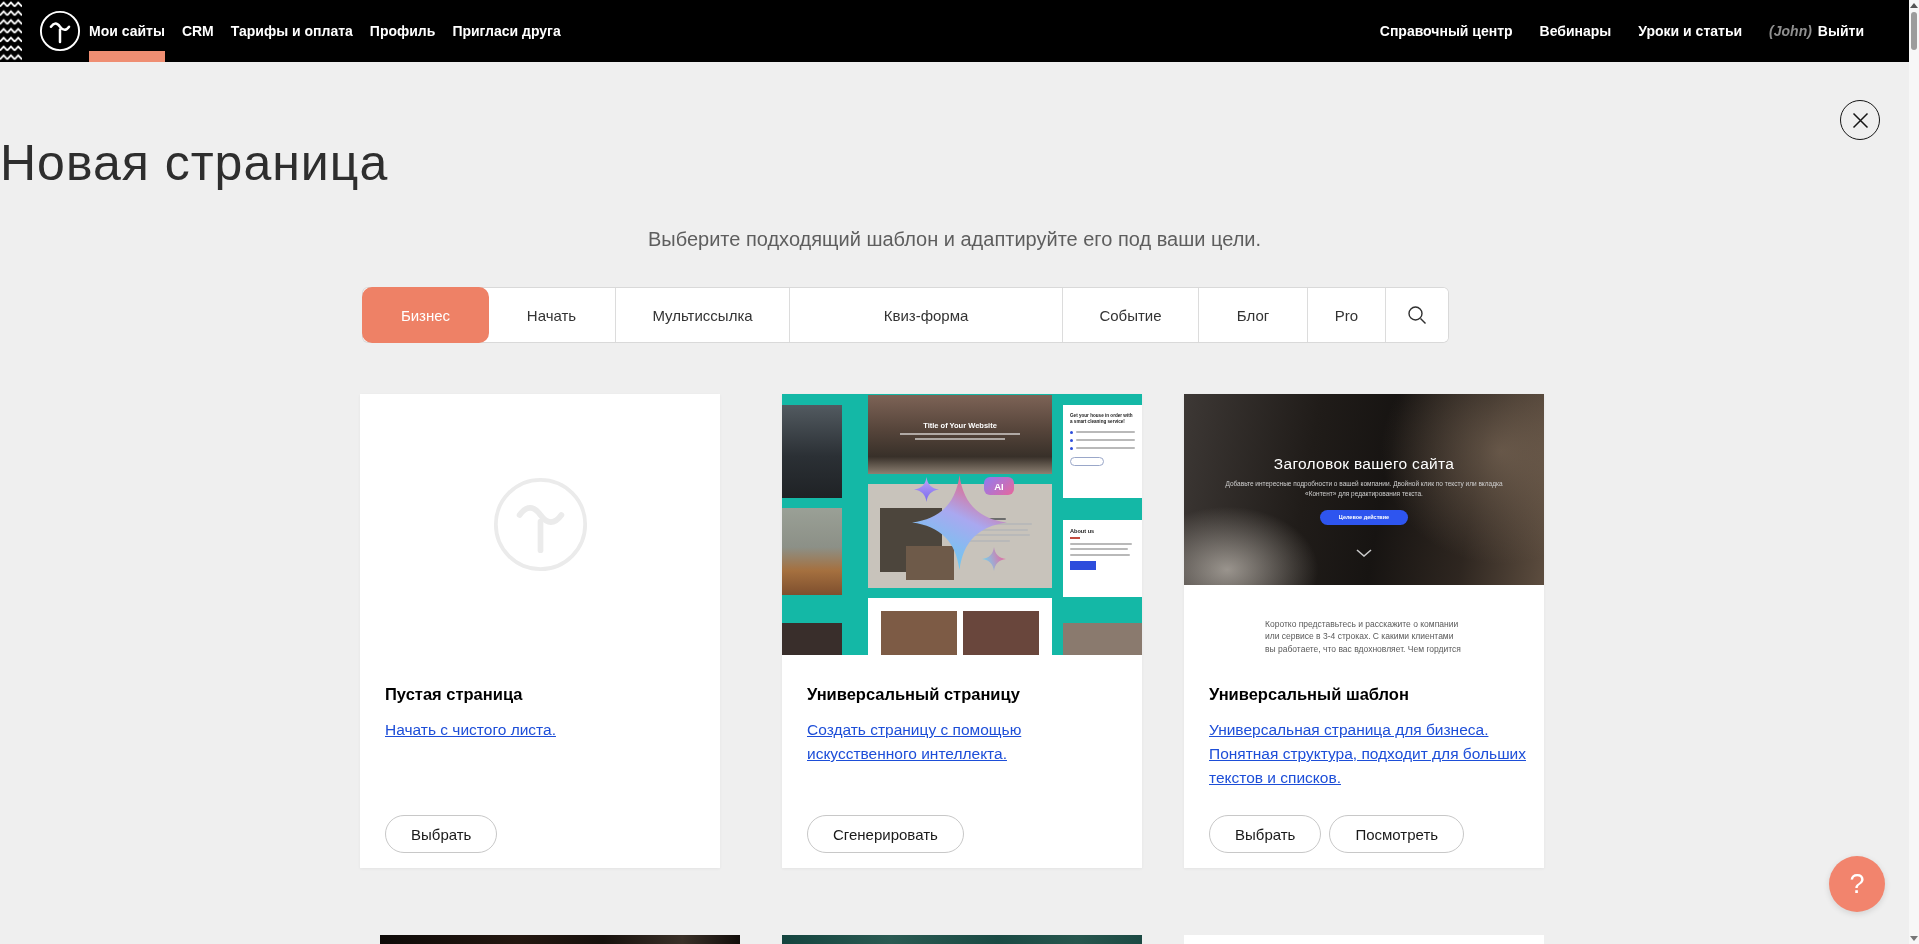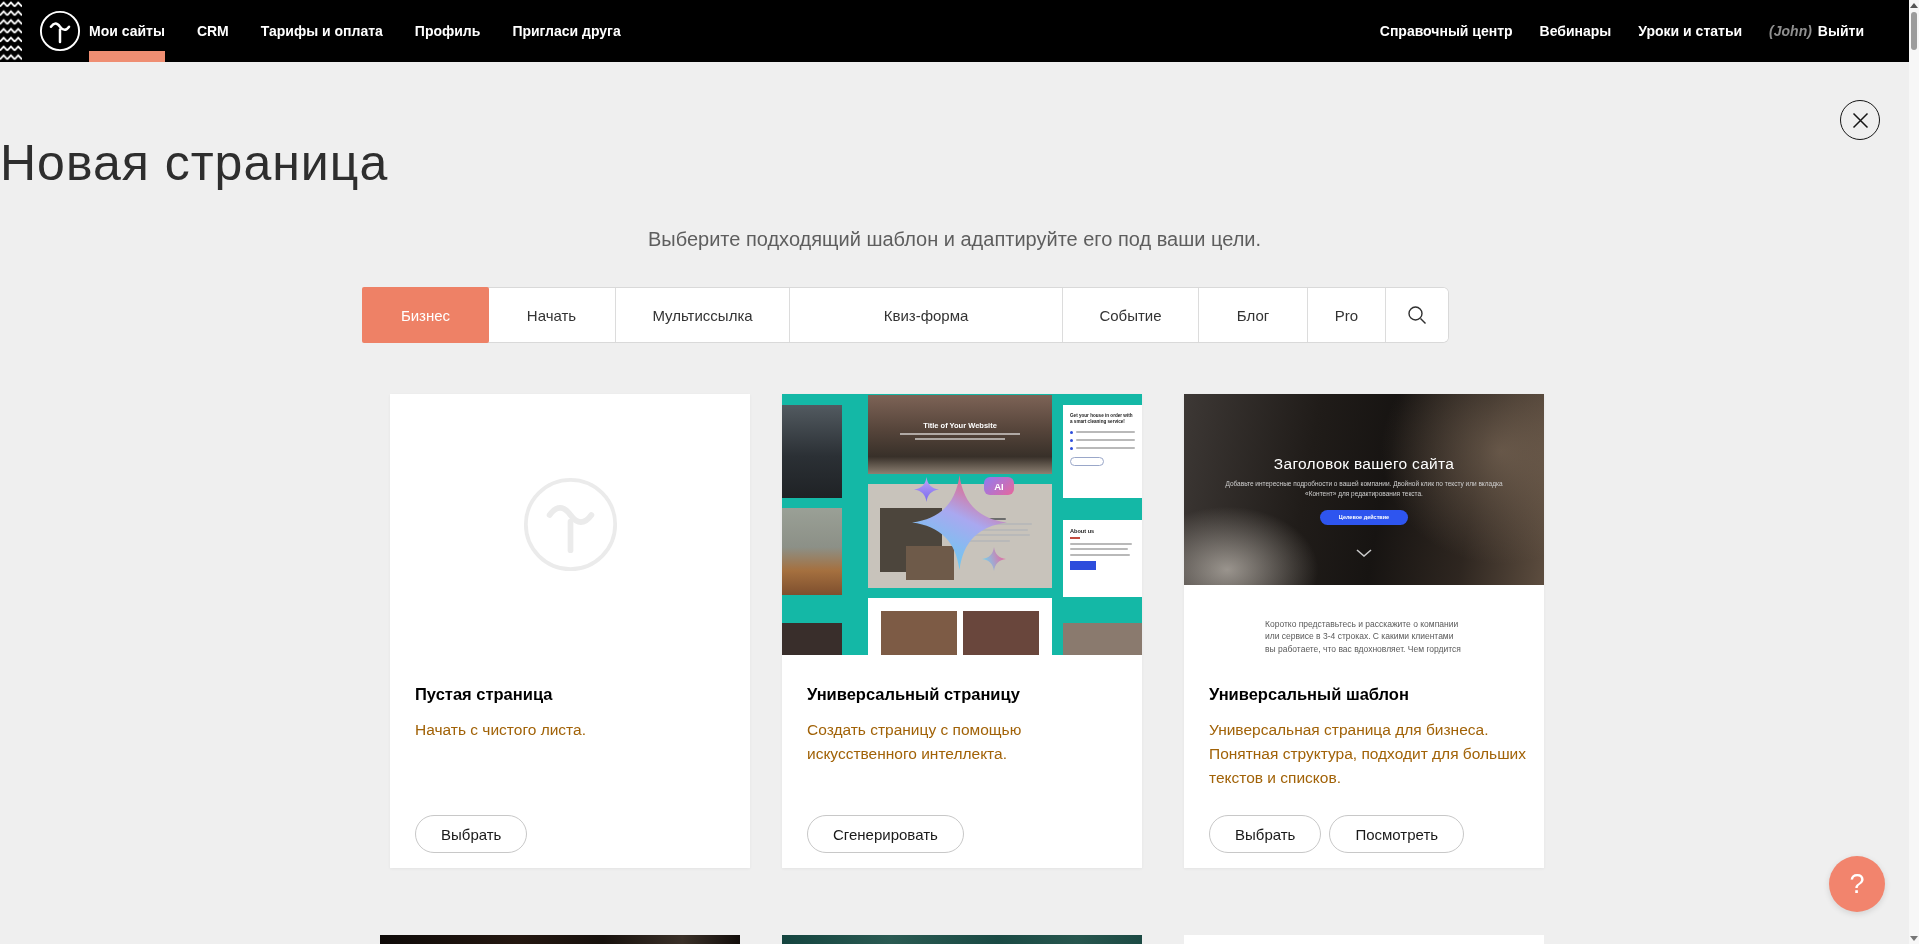--- a/index.html
+++ b/index.html
@@ -3,21 +3,21 @@
 <meta charset="utf-8">
 <style>
   * { margin:0; padding:0; box-sizing:border-box; }
   html,body { width:1919px; height:944px; overflow:hidden; }
   body { font-family:"Liberation Sans", sans-serif; background:#efefef; position:relative; }
 
   
   .topbar { position:absolute; left:0; top:0; width:1909px; height:62px; background:#000; }
   .zigzag { position:absolute; left:0; top:0; }
   .logo { position:absolute; left:39px; top:10px; width:42px; height:42px; }
-  .nav-left { position:absolute; left:89px; top:0; height:62px; display:flex; gap:32px; }
+  .nav-left { position:absolute; left:89px; top:0; height:62px; display:flex; gap:17px; }
   .nav-right { position:absolute; right:45px; top:0; height:62px; display:flex; gap:27px; align-items:center; }
   .nav-item { position:relative; height:62px; display:flex; align-items:center; color:#fff;
               font-size:14px; font-weight:700; cursor:pointer; white-space:nowrap; }
   .nav-item .underline { position:absolute; left:0; right:0; bottom:0; height:11px; background:#ef8e72; }
   .nav-user { color:#8f8f8f; font-size:14px; font-weight:700;font-style:italic; }
   .nav-logout { color:#fff; font-size:14px; font-weight:700; margin-left:6px; cursor:pointer; }
 
   
   .page-title { position:absolute; left:0; right:10px; top:134px; 
                 font-size:50px; font-weight:200; letter-spacing:1px; color:#2e2e2e; }
@@ -33,30 +33,30 @@
               display:flex; align-items:center; justify-content:center; cursor:pointer;
               box-shadow:0 2px 6px rgba(0,0,0,.12); }
 
   
   .tabbar { position:absolute; left:363px; top:288px; height:54px; display:flex;
             border-radius:5px; background:#fff; box-shadow:0 0 0 1px #d9d9d9; }
   .tab { height:54px; display:flex; align-items:center; justify-content:center;
          font-size:15px; color:#333; border-right:1px solid #dcdcdc; cursor:pointer; background:#fff; }
   .tab:last-child { border-right:none; border-radius:0 5px 5px 0; }
   .tab:first-child { border-radius:5px 0 0 5px; }
-  .tab.active { background:#ee8166; color:#fff; border-radius:1px; border-right:none;
+  .tab.active { background:#ee8166; color:#fff; border-radius:9px; border-right:none;
                 box-shadow:0 0 0 1px #ee8166; z-index:2; }
 
   
   .card { position:absolute; top:394px; width:360px; height:474px; background:#fff;
           box-shadow:0 1px 3px rgba(0,0,0,.05); }
   .card-img { position:relative; width:360px; height:261px; overflow:hidden; }
   .card-body { position:relative; padding:30px 25px 0 25px; }
   .card-title { font-size:16.5px; font-weight:700; color:#000; margin-bottom:14px; }
-  .card-desc { font-size:15.5px; color:#a16207; line-height:1.55; }
+  .card-desc { font-size:15.5px; color:#1d4ed8; line-height:1.55;text-decoration:underline; }
   .card-actions { position:absolute; left:25px; bottom:15px; display:flex; gap:8px;align-items:center; }
   .pill-btn { height:38px; padding:0 25px; border-radius:20px; border:1px solid #c8c8c8;
               background:#fff; font-size:15px; color:#1a1a1a; cursor:pointer;
               font-family:"Liberation Sans", sans-serif; }
 
   
   .blank-img { display:flex; align-items:center; justify-content:center; background:#fff; }
 
   
   .mosaic { background:#14b8a6; }
@@ -196,21 +196,21 @@
   <div class="tab" style="width:109px">Блог</div>
   <div class="tab" style="width:78px">Pro</div>
   <div class="tab" style="width:62px">
     <svg width="20" height="20" viewBox="0 0 20 20">
       <circle cx="8.5" cy="8.5" r="6.5" fill="none" stroke="#2f2f2f" stroke-width="1.4"></circle>
       <path d="M13.5 13.5 L18.5 18.5" stroke="#2f2f2f" stroke-width="1.4"></path>
     </svg>
   </div>
 </div>
 
-<section class="card" style="left:390px">
+<section class="card" style="left:360px">
   <div class="card-img blank-img">
     <svg viewBox="0 0 100 100" width="95" height="95">
       <circle cx="50" cy="50" r="47" fill="none" stroke="#ebebeb" stroke-width="4"></circle>
       <path d="M28 40 q11 -15 22 0 q11 15 22 0" fill="none" stroke="#ebebeb" stroke-width="6" stroke-linecap="round"></path>
       <path d="M50 47 L50 77" stroke="#ebebeb" stroke-width="6" stroke-linecap="round"></path>
     </svg>
   </div>
   <div class="card-body">
     <div class="card-title">Пустая страница</div>
     <div class="card-desc">Начать с чистого листа.</div>

